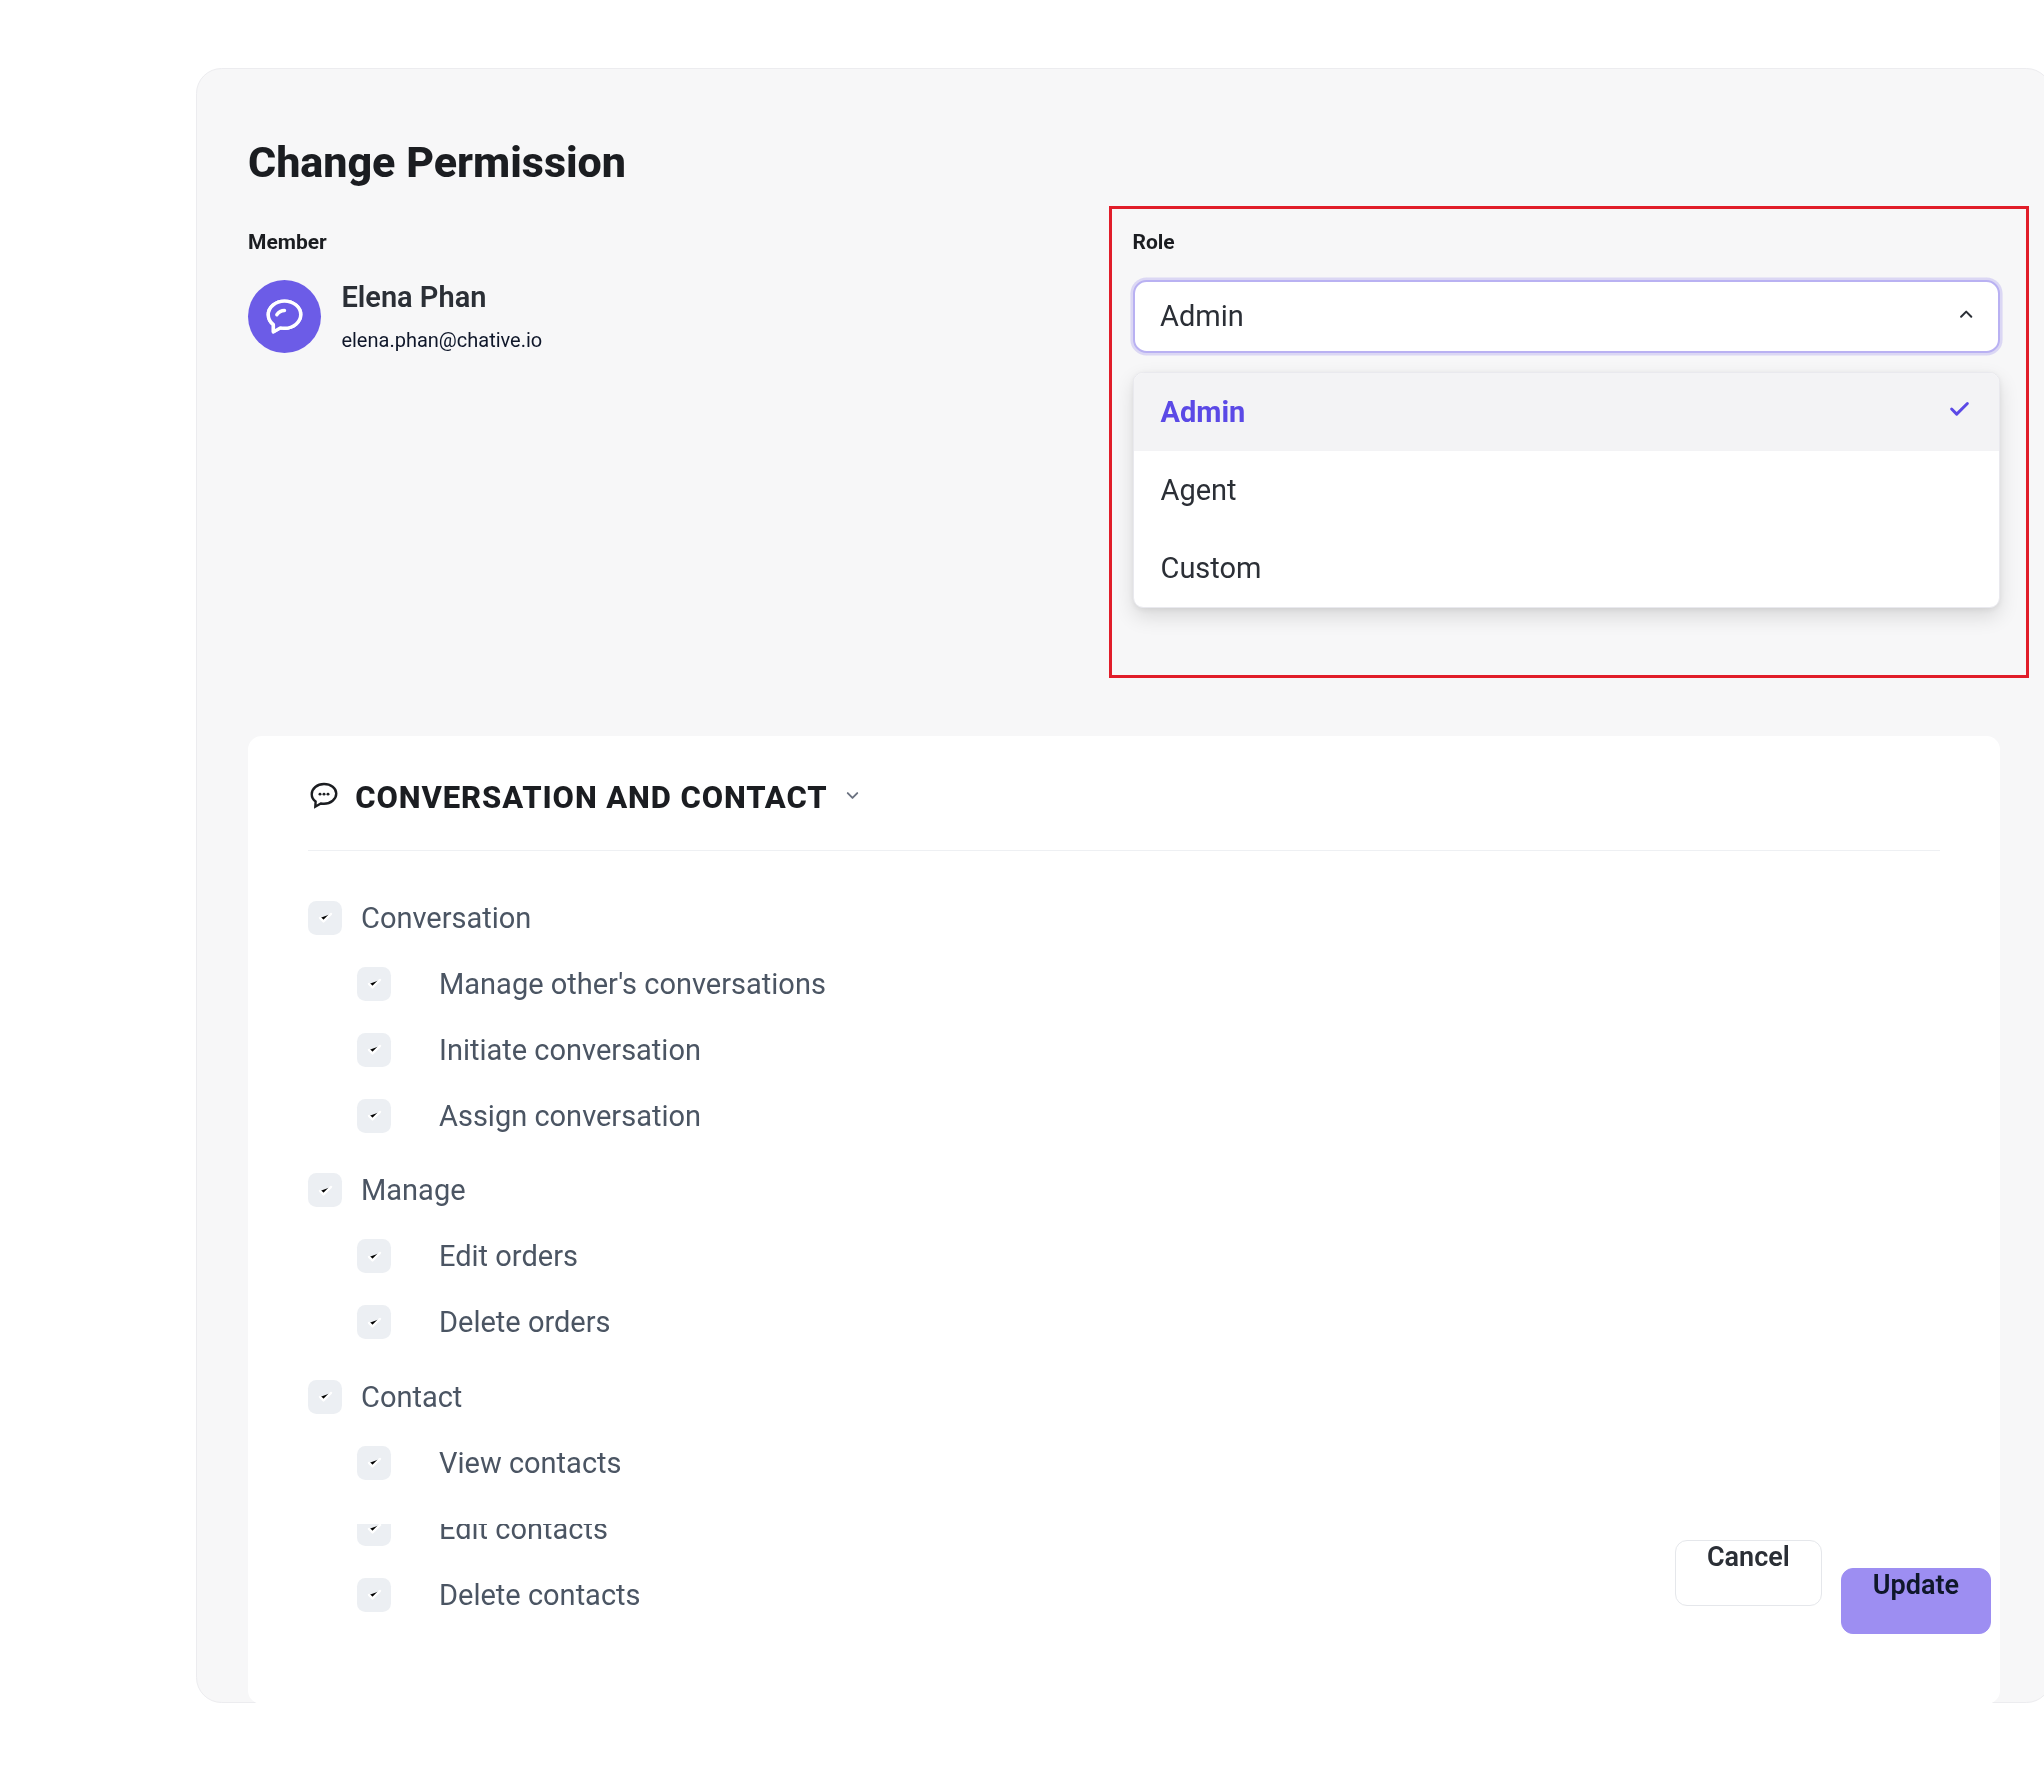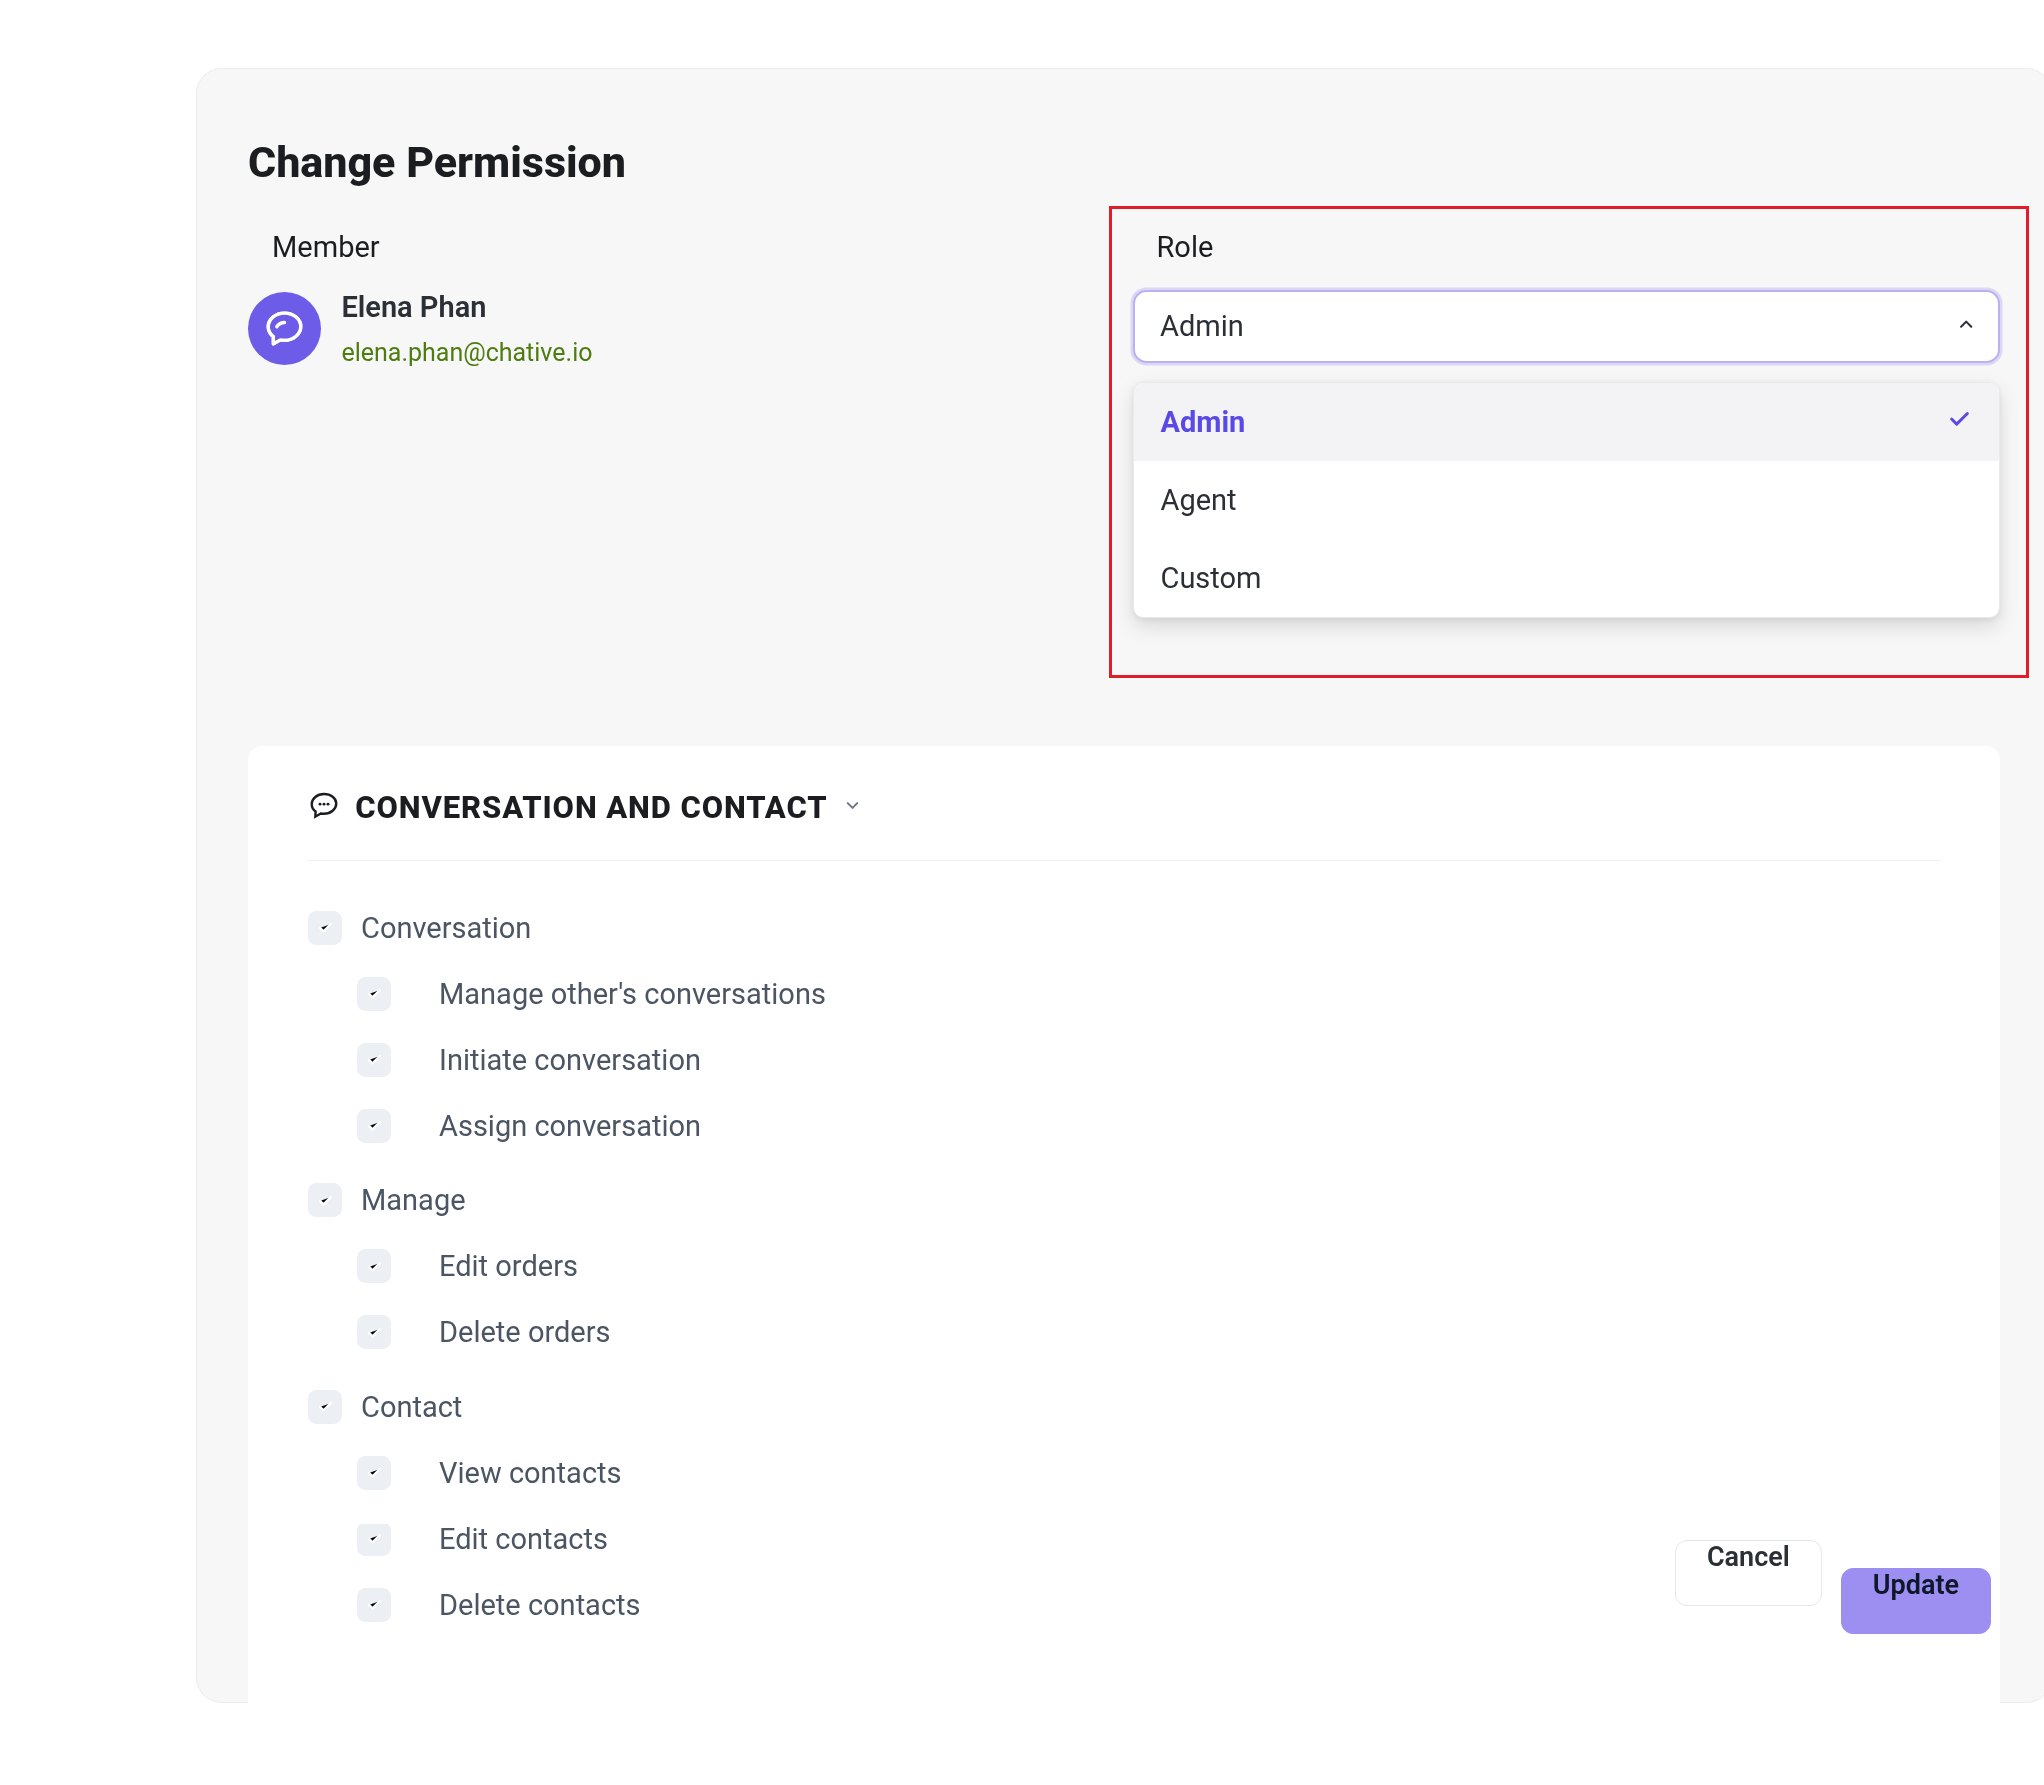--- a/index.html
+++ b/index.html
@@ -34,40 +34,39 @@
     margin-bottom: 43px;
   }
   .columns {
     display: flex;
     gap: 17px;
   }
   .col-left { flex: 1; }
   .col-right { flex: 1; position: relative; }
 
   .section-label {
-    font-size: 29px;
-    font-weight: 400;
+    font-size: 21px;
+    font-weight: 700;
     color: #1b1d21;
     margin-bottom: 25.6px;
-    margin-left: 24px;
   }
   .member-row {
     display: flex;
     align-items: center;
     gap: 20.4px;
   }
   .avatar {
     width: 73px; height: 73px;
     border-radius: 50%;
     background: #6c5ce7;
     display: flex; align-items: center; justify-content: center;
   }
   .avatar svg { width: 41px; height: 41px; }
   .member-name { font-size: 29px; font-weight: 600; color: #2b2f36; }
-  .member-email { font-size: 25px; color: #4d7c0f; margin-top: 14px; }
+  .member-email { font-size: 20px; color: #0f172a; margin-top: 14px; }
 
   
   .highlight-box-wrap {
     position: absolute;
     left: -24px;
     top: -24px;
     right: -29px;
     height: 472px;
     border: 3.4px solid #e11d2a;
     pointer-events: none;

